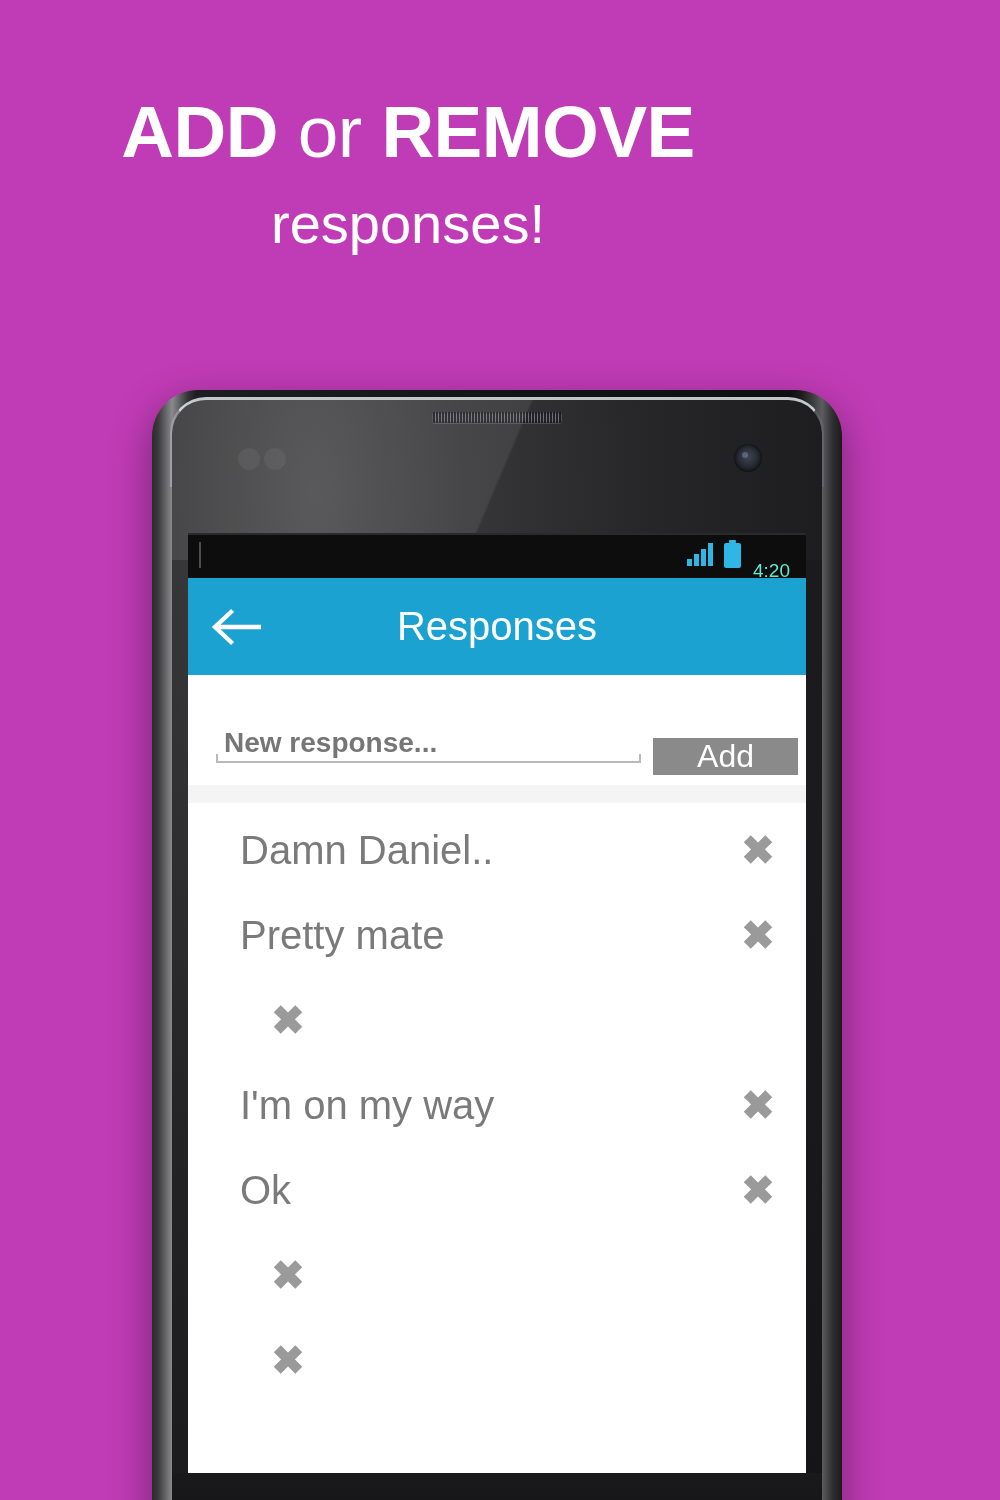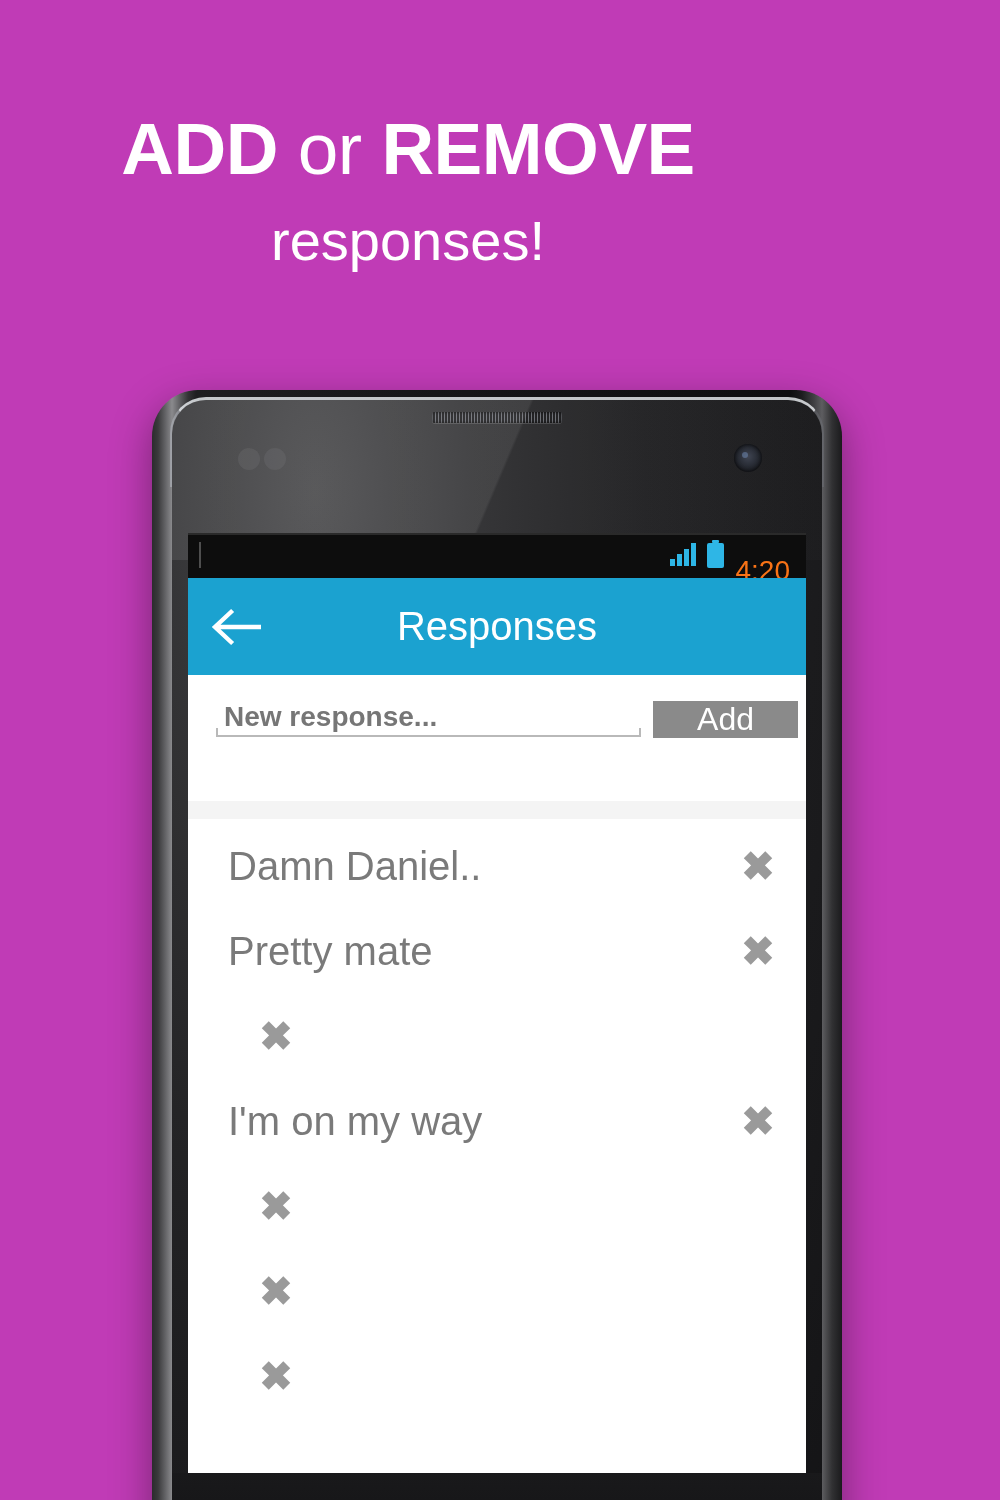--- a/index.html
+++ b/index.html
@@ -19,21 +19,20 @@
 
   
   .headline {
     position:absolute;
     left:0; top:95px;
     width:816px;
     text-align:center;
     color:#ffffff;
     line-height:1.0;
     user-select:none;
-    margin-top:17px;
   }
   .headline .line1 {
     font-size:73px;
     letter-spacing:-0.5px;
     white-space:nowrap;
   }
   .headline .strong { font-weight:700; }
   .headline .thin   { font-weight:400; }
   .headline .line2 {
     font-size:56px;
@@ -183,22 +182,22 @@
     background:#2eb6e6;
     border-radius:2px;
   }
   #battery-icon::before{
     content:"";
     position:absolute; left:5px; top:-3px;
     width:7px; height:3px; border-radius:1px;
     background:#2eb6e6;
   }
   #clock {
-    color:#f97316;
-    font-size:28px;
+    color:#5eead4;
+    font-size:19px;
     font-weight:400;
     letter-spacing:0px;
     line-height:1;
     margin-top:30px;
   }
 
   
   #appbar {
     height:97px;
     background:#1ba2d0;
@@ -224,23 +223,22 @@
     font-weight:400;
     letter-spacing:0px;
     pointer-events:none;
   }
 
   
   #input-row {
     background:#ffffff;
     height:110px;
     display:flex;
-    align-items:flex-start;
+    align-items:flex-end;
     padding:10px 8px 10px 10px;
-    margin-top:16px;
   }
   #new-response-wrap {
     flex:1;
     position:relative;
     display:flex;
     align-items:center;
     padding-left:26px;
   }
   #new-response-input {
     width:100%;
@@ -286,20 +284,21 @@
 
   #divider-gap {
     height:18px;
     background:#f4f4f4;
   }
 
   
   #response-list {
     background:#ffffff;
     padding-top:4px;
+    padding-left:12px;
   }
   .list-item {
     height:85px;
     display:flex;
     align-items:center;
     padding:0 0 0 40px;
     cursor:pointer;
   }
   .list-item-label {
     flex:1;
@@ -409,20 +408,21 @@
         </div>
 
         <div class="list-item">
           <span class="list-item-label">I'm on my way</span>
           <span class="delete-icon">
               <span>✖</span>
             </span>
         </div>
 
         <div class="list-item">
+          <span class="list-item-label">Ok</span>
           <span class="delete-icon">
               <span>✖</span>
             </span>
         </div>
 
         <div class="list-item">
           <span class="delete-icon">
               <span>✖</span>
             </span>
         </div>

